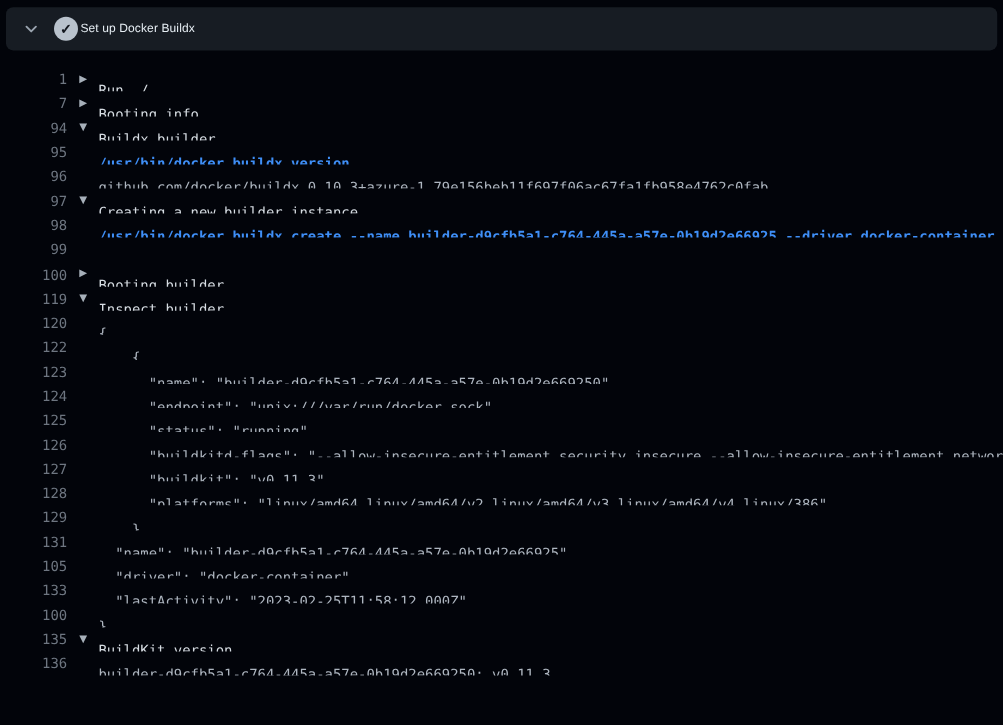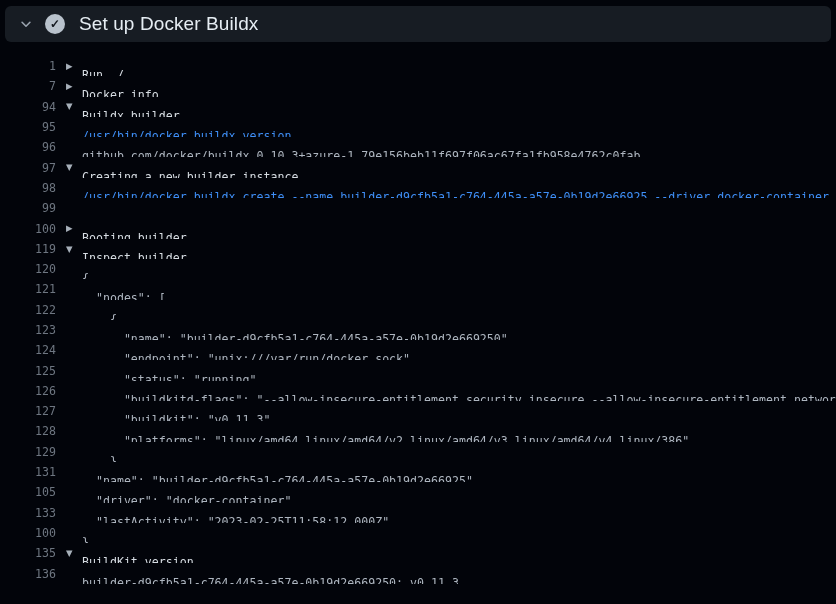--- a/index.html
+++ b/index.html
@@ -14,37 +14,37 @@
   .step-header{
     margin:6px 5px 0 5px;height:36px;border-radius:6px;background:var(--bar);
     display:flex;align-items:center;cursor:pointer;
   }
   .chev{width:30px;display:flex;justify-content:center;align-items:center;margin-left:6px;}
   .status-circle{
     width:20px;height:20px;border-radius:50%;background:var(--check-bg);
     color:var(--check-fg);display:flex;align-items:center;justify-content:center;
     font-size:12px;font-weight:bold;margin-left:4px;line-height:1;
   }
-  .step-title{color:var(--title);font-size:19px;margin-left:14px;letter-spacing:.1px;}
+  .step-title{color:var(--title);font-size:10px;margin-left:2px;letter-spacing:.1px;}
 
   .log{
     padding-top:14px;width:836px;overflow:hidden;
     font-family:"DejaVu Sans Mono","Liberation Mono",monospace;font-size:11.6px;
   }
   .row{height:20.3px;display:flex;align-items:center;white-space:pre;overflow:hidden;}
   .num{
     width:56px;flex:0 0 56px;text-align:right;color:var(--num);
     cursor:pointer;user-select:none;
   }
   .gutter{width:26px;flex:0 0 26px;padding-left:10px;display:flex;align-items:center;}
   .arrow{color:var(--icon);font-size:8.5px;line-height:1;cursor:pointer;
          font-family:"DejaVu Sans",sans-serif;}
   .text{flex:1;overflow:hidden;margin-top:18px;}
   .t-group{color:var(--group);}
-  .t-command{color:var(--cmd);font-weight:normal;}
+  .t-command{color:var(--cmd);font-weight:bold;}
   .t-output{color:var(--out);}
 </style>
 </head>
 <body>
 
 <div class="step-header">
   <span class="chev">
     <svg width="14" height="14" viewBox="0 0 16 16">
       <path d="M3.5 6 L8 10.5 L12.5 6" fill="none" stroke="#9aa4af" stroke-width="1.8" stroke-linecap="round" stroke-linejoin="round"></path>
     </svg>
@@ -55,21 +55,21 @@
 
 <div class="log">
     <div class="row">
     <span class="num">1</span>
     <span class="gutter"><span class="arrow">▶</span></span>
     <span class="text t-group">Run ./</span>
   </div>
     <div class="row">
     <span class="num">7</span>
     <span class="gutter"><span class="arrow">▶</span></span>
-    <span class="text t-group">Docker info</span>
+    <span class="text t-group">Booting info</span>
   </div>
     <div class="row">
     <span class="num">94</span>
     <span class="gutter"><span class="arrow">▼</span></span>
     <span class="text t-group">Buildx builder</span>
   </div>
     <div class="row">
     <span class="num">95</span>
     <span class="gutter"></span>
     <span class="text t-command">/usr/bin/docker buildx version</span>
@@ -100,25 +100,20 @@
   </div>
     <div class="row">
     <span class="num">119</span>
     <span class="gutter"><span class="arrow">▼</span></span>
     <span class="text t-group">Inspect builder</span>
   </div>
     <div class="row">
     <span class="num">120</span>
     <span class="gutter"></span>
     <span class="text t-output">{</span>
-  </div>
-    <div class="row">
-    <span class="num">121</span>
-    <span class="gutter"></span>
-    <span class="text t-output">  "nodes": [</span>
   </div>
     <div class="row">
     <span class="num">122</span>
     <span class="gutter"></span>
     <span class="text t-output">    {</span>
   </div>
     <div class="row">
     <span class="num">123</span>
     <span class="gutter"></span>
     <span class="text t-output">      "name": "builder-d9cfb5a1-c764-445a-a57e-0b19d2e669250",</span>

